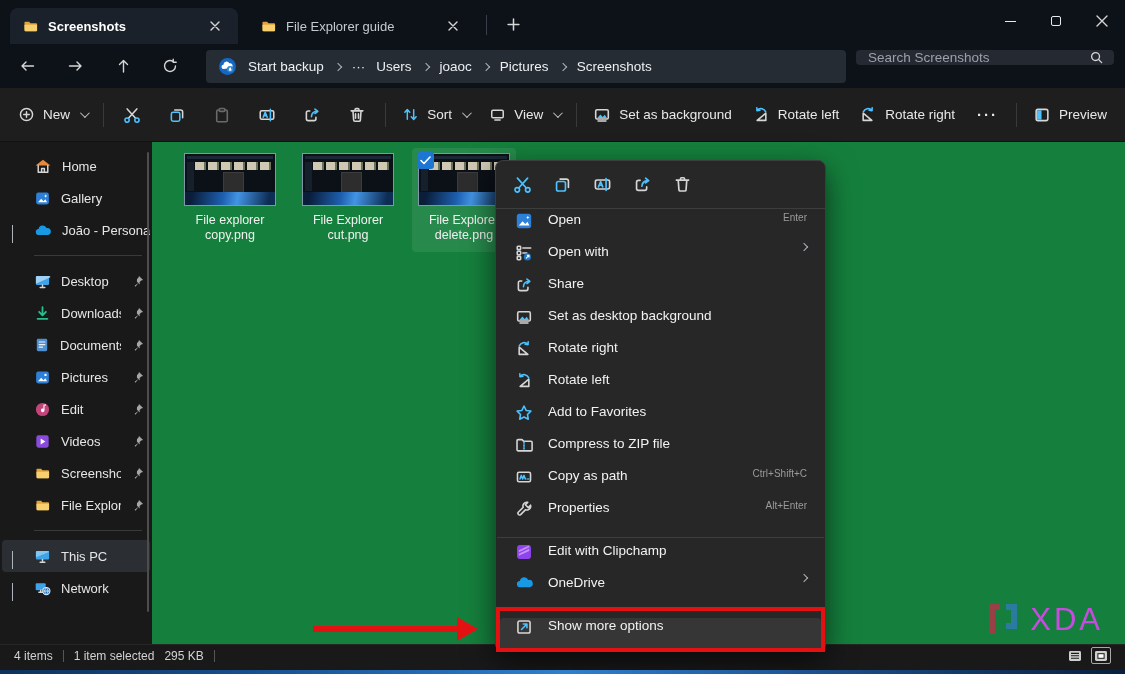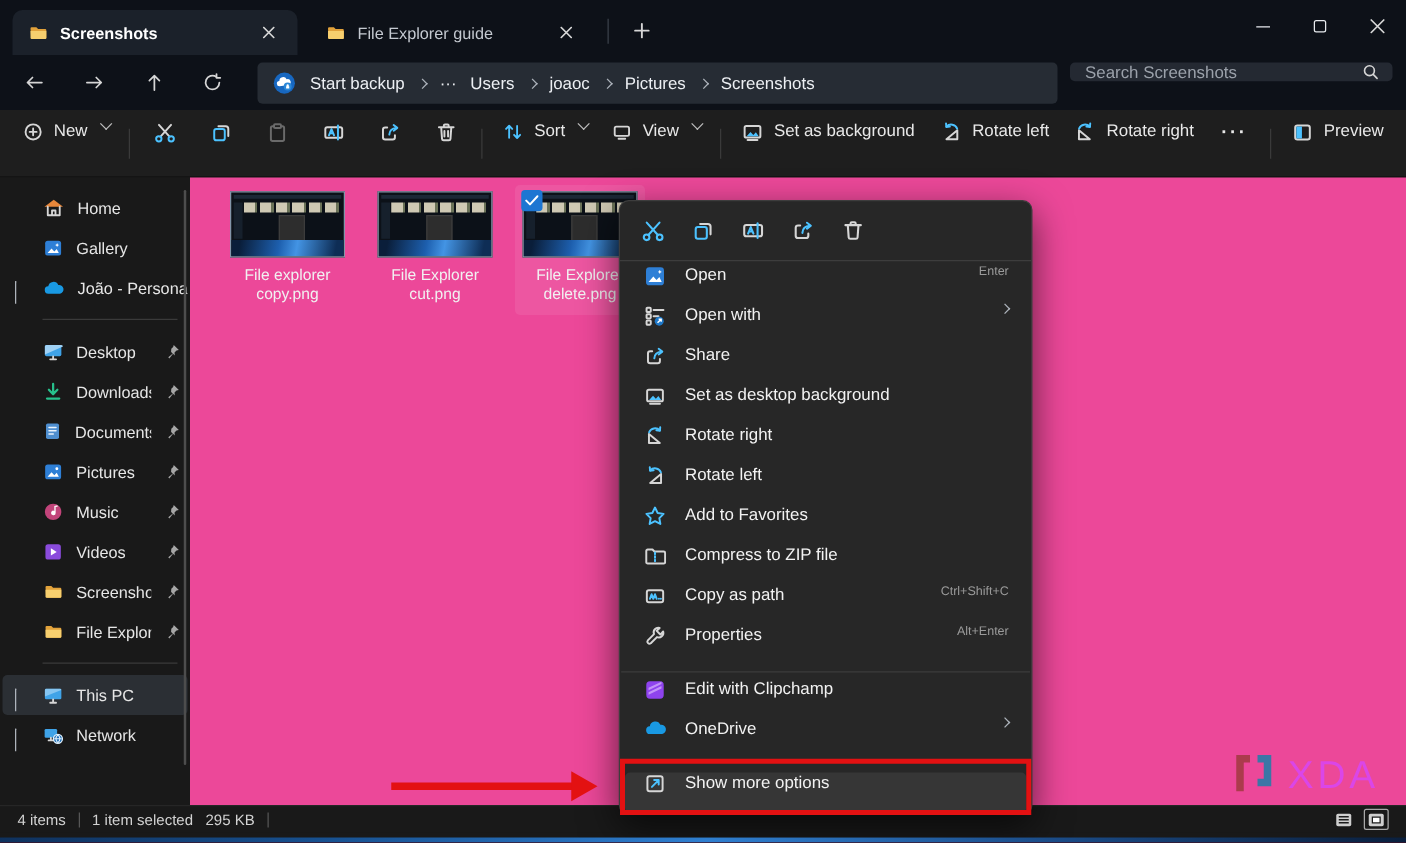--- a/index.html
+++ b/index.html
@@ -31,38 +31,38 @@
     display:flex;align-items:center;padding:0 12px;gap:11px;}
   .crumb{font-size:13.5px;color:#eceff3;white-space:nowrap;}
   .chev{width:6px;height:6px;border-right:1.4px solid #aeb4bc;border-top:1.4px solid #aeb4bc;transform:rotate(45deg);flex:none;}
   .searchbox{position:absolute;left:856px;top:6px;width:258px;height:15px;background:#242932;border-radius:4px;
     display:flex;align-items:center;padding:0 10px 0 12px;}
   .searchbox .ph{flex:1;font-size:13.5px;color:#9ba1aa;}
 
   
   .toolbar{position:absolute;left:0;top:88px;width:100%;height:54px;background:#1e1e1e;border-bottom:1px solid #121212;
     display:flex;align-items:center;padding:0 8px;}
-  .tbtn{display:flex;align-items:flex-start;gap:8px;padding:0 10px;height:36px;border-radius:4px;color:#e8e8e8;font-size:13.5px;white-space:nowrap;}
+  .tbtn{display:flex;align-items:center;gap:8px;padding:0 10px;height:36px;border-radius:4px;color:#e8e8e8;font-size:13.5px;white-space:nowrap;}
   .tbtn.icon-only{padding:0;width:46px;justify-content:center;}
   .tdiv{width:1px;height:24px;background:#3a3a3a;margin:0 6px;flex:none;}
   .dd{width:7px;height:7px;border-right:1.3px solid #bfbfbf;border-bottom:1.3px solid #bfbfbf;transform:rotate(45deg) translateY(-2px);margin-left:2px;}
   .dots{color:#e8e8e8;font-size:15px;letter-spacing:2px;font-weight:bold;}
 
   
   .sidebar{position:absolute;left:0;top:142px;width:152px;bottom:26px;background:#191919;padding-top:8px;}
   .srow{position:relative;display:flex;align-items:center;height:32px;padding-left:32px;gap:10px;border-radius:4px;margin:0 2px;}
   .srow .slabel{font-size:13px;color:#e6e6e6;white-space:nowrap;overflow:hidden;flex:1;}
   .srow .sichev{position:absolute;left:10px;top:12px;}
   .srow.sel{background:#2b2f34;}
   .sdiv{height:1px;background:#3a3a3a;margin:9px 10px 9px 34px;}
   .pin{flex:none;margin-right:6px;}
   .sscroll{position:absolute;right:3px;top:10px;width:2.5px;height:460px;background:#4d4d4d;border-radius:2px;}
 
   
-  .content{position:absolute;left:152px;top:142px;right:0;bottom:26px;background:#ec4899;}
+  .content{position:absolute;left:152px;top:142px;right:0;bottom:26px;background:#15803d;}
   .tile{position:absolute;top:6px;width:104px;display:flex;flex-direction:column;align-items:center;padding-top:5px;border-radius:4px;}
   .tile.selected{background:rgba(255,255,255,.08);height:104px;}
   .thumb{position:relative;width:92px;height:53px;background:#0c1118;border:1px solid #8395a8;overflow:hidden;flex:none;}
   .t-bar{position:absolute;left:2px;right:2px;top:2px;height:3px;background:#1c2836;}
   .t-row{position:absolute;left:10px;right:3px;top:8px;height:8px;
     background:repeating-linear-gradient(90deg,#cfc9b4 0 9px,#6a7258 9px 11px,transparent 11px 13px);}
   .t-col{position:absolute;left:2px;top:8px;width:7px;bottom:14px;background:#16202c;}
   .t-menu{position:absolute;left:38px;top:18px;width:21px;height:23px;background:#2d2d2d;border:1px solid #3c3c3c;}
   .t-wave{position:absolute;left:0;right:0;bottom:0;height:13px;
     background:linear-gradient(100deg,#0a1e3a 8%,#1d5fae 42%,#4394e4 58%,#0e2d55 92%);}
@@ -377,21 +377,21 @@
       <span class="slabel">Pictures</span>
       <svg class="ic pin" width="13" height="13" viewBox="0 0 14 14">
             <path fill="#a6a6a6" d="M8.6 1l4.4 4.4-2 .5-1.7 1.7.2 2.6-1.5-1.5-3.2 3.9-.9-.9 3.9-3.2L6.3 7l.2-2.6 1.6-1.6z"></path>
           </svg>
     </div>
     <div class="srow">
       <svg class="ic" width="17" height="17" viewBox="0 0 16 16">
             <circle cx="8" cy="8" r="6.2" fill="#c2447a"></circle>
             <path fill="#fff" d="M9.9 4.2v4.6a1.7 1.7 0 1 1-1-1.54V3.6l2.4-.5v1.2z"></path>
           </svg>
-      <span class="slabel">Music</span>
+      <span class="slabel">Edit</span>
       <svg class="ic pin" width="13" height="13" viewBox="0 0 14 14">
             <path fill="#a6a6a6" d="M8.6 1l4.4 4.4-2 .5-1.7 1.7.2 2.6-1.5-1.5-3.2 3.9-.9-.9 3.9-3.2L6.3 7l.2-2.6 1.6-1.6z"></path>
           </svg>
     </div>
     <div class="srow">
       <svg class="ic" width="17" height="17" viewBox="0 0 16 16">
             <rect x="2.2" y="2.2" width="11.6" height="11.6" rx="2" fill="#8a4bdc"></rect>
             <path fill="#fff" d="M6.3 5.2l4.4 2.8-4.4 2.8z"></path>
           </svg>
       <span class="slabel">Videos</span>

